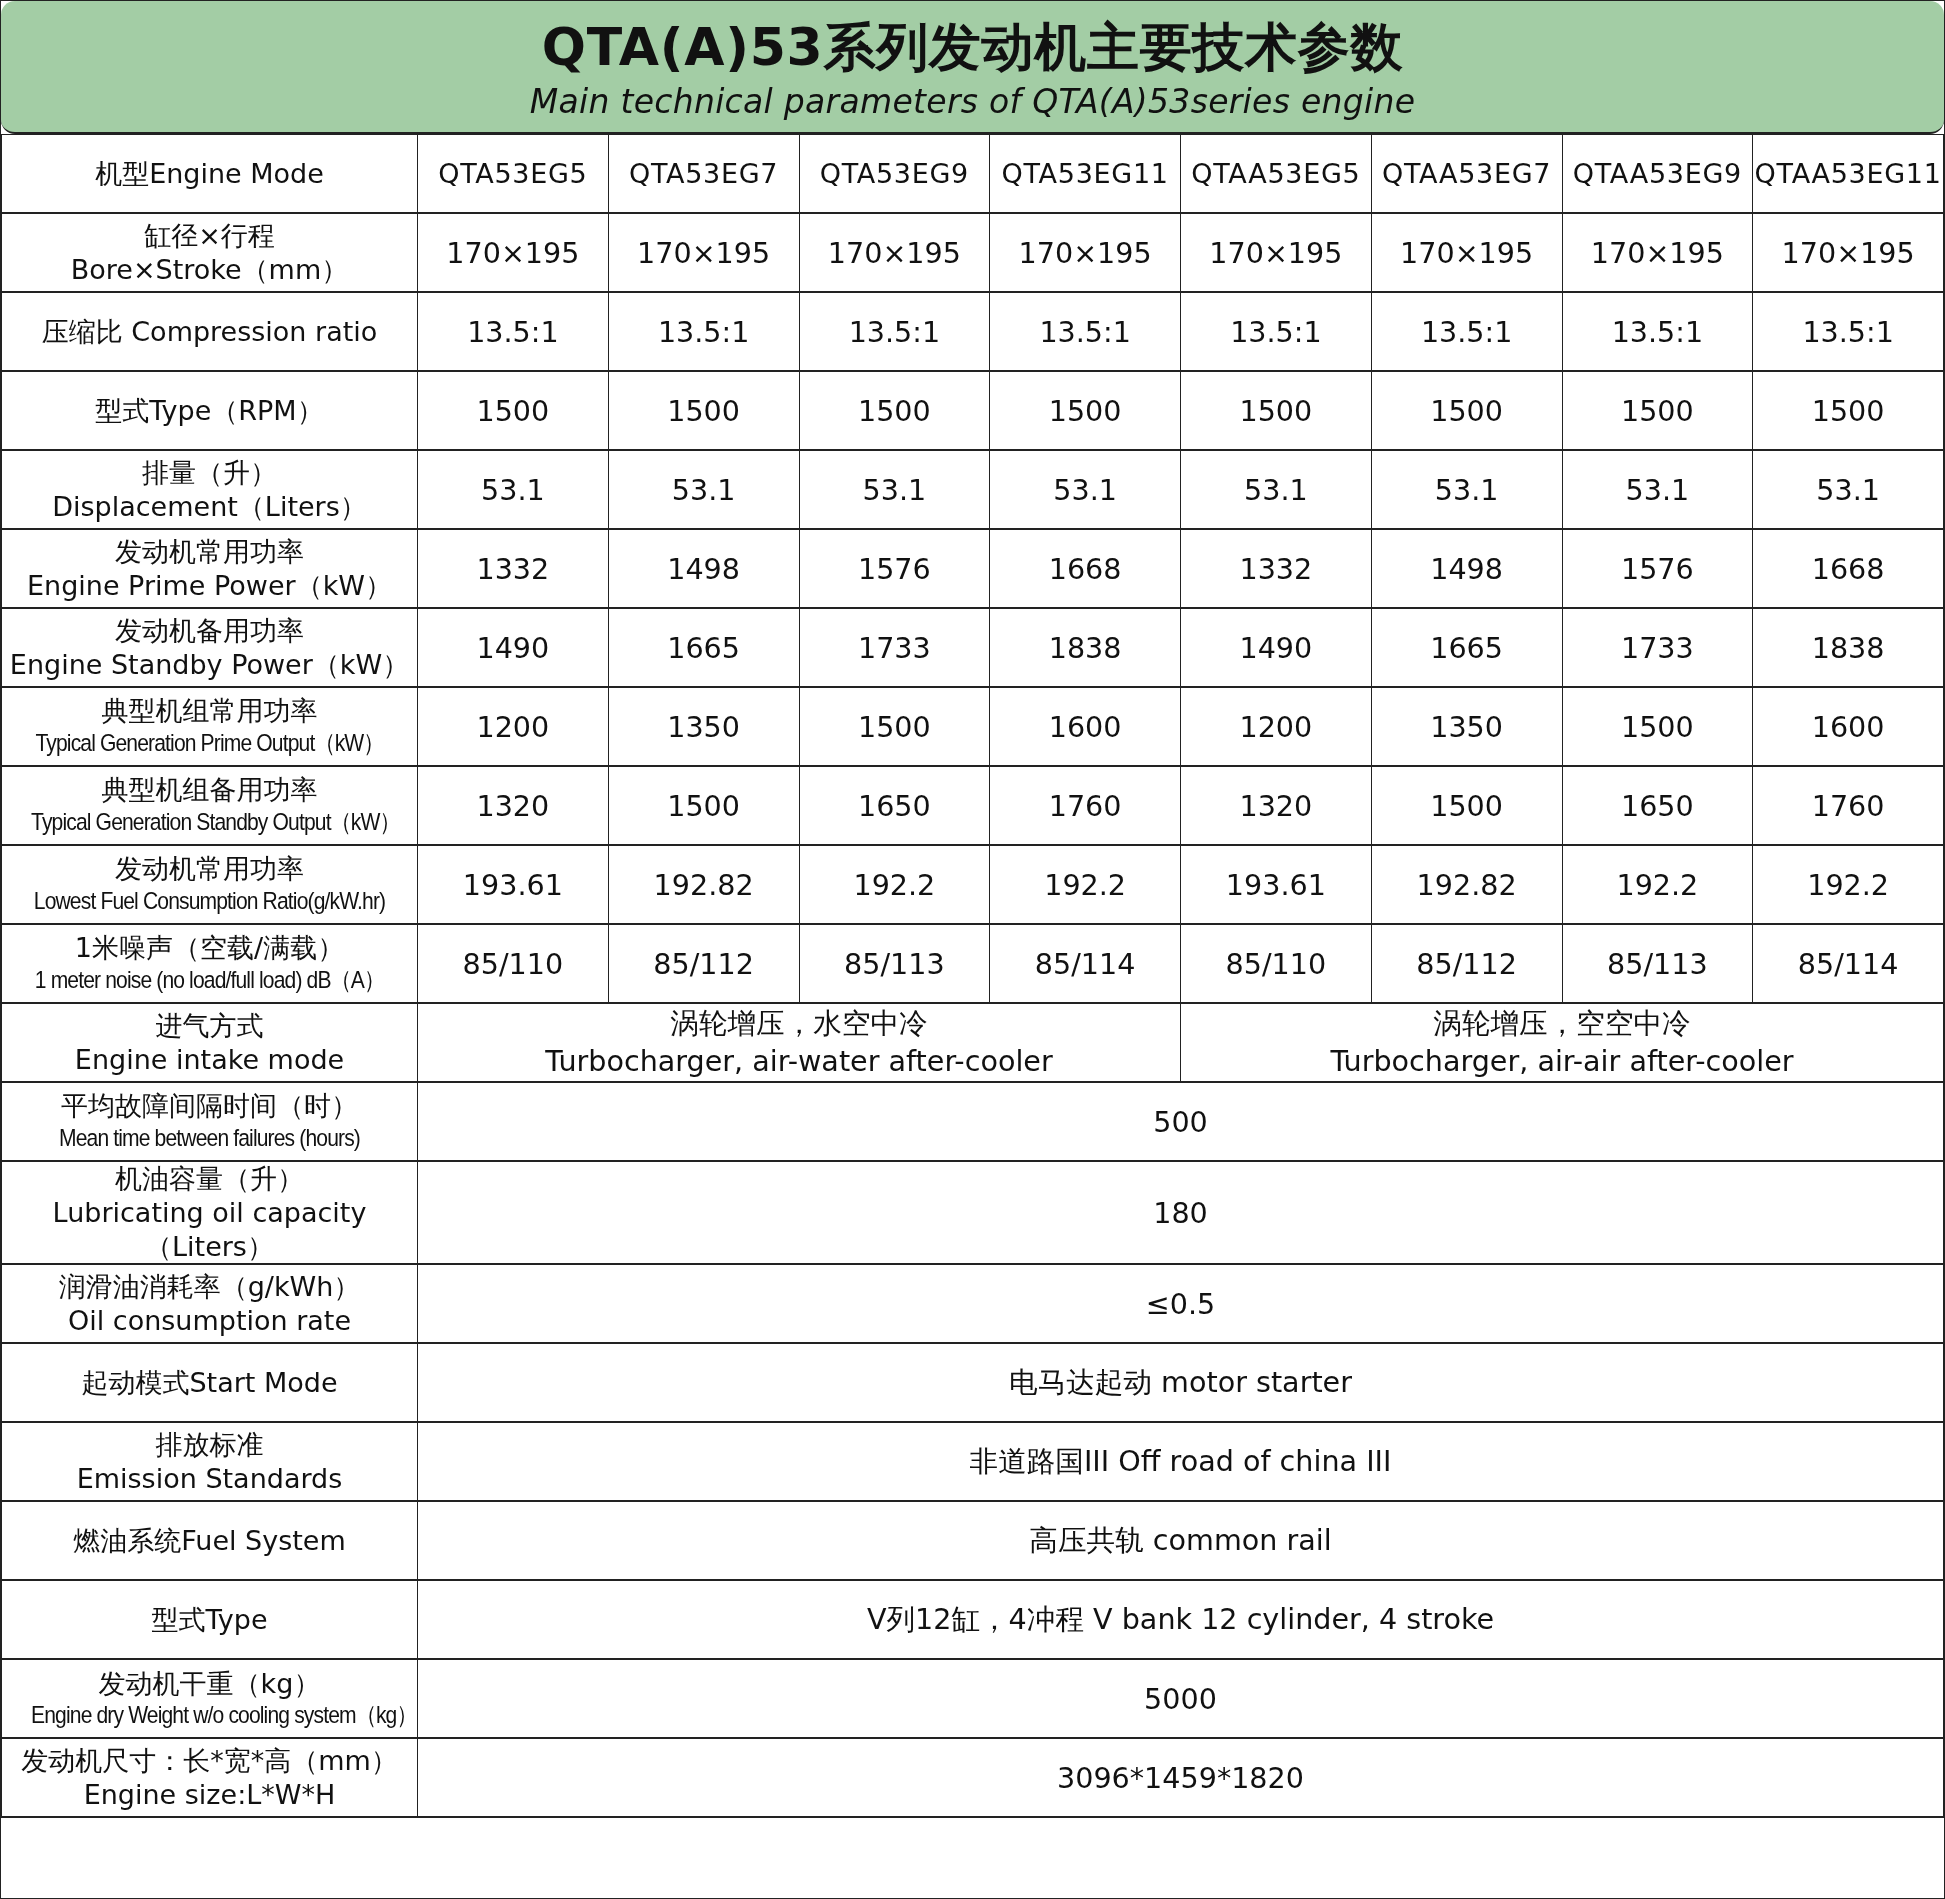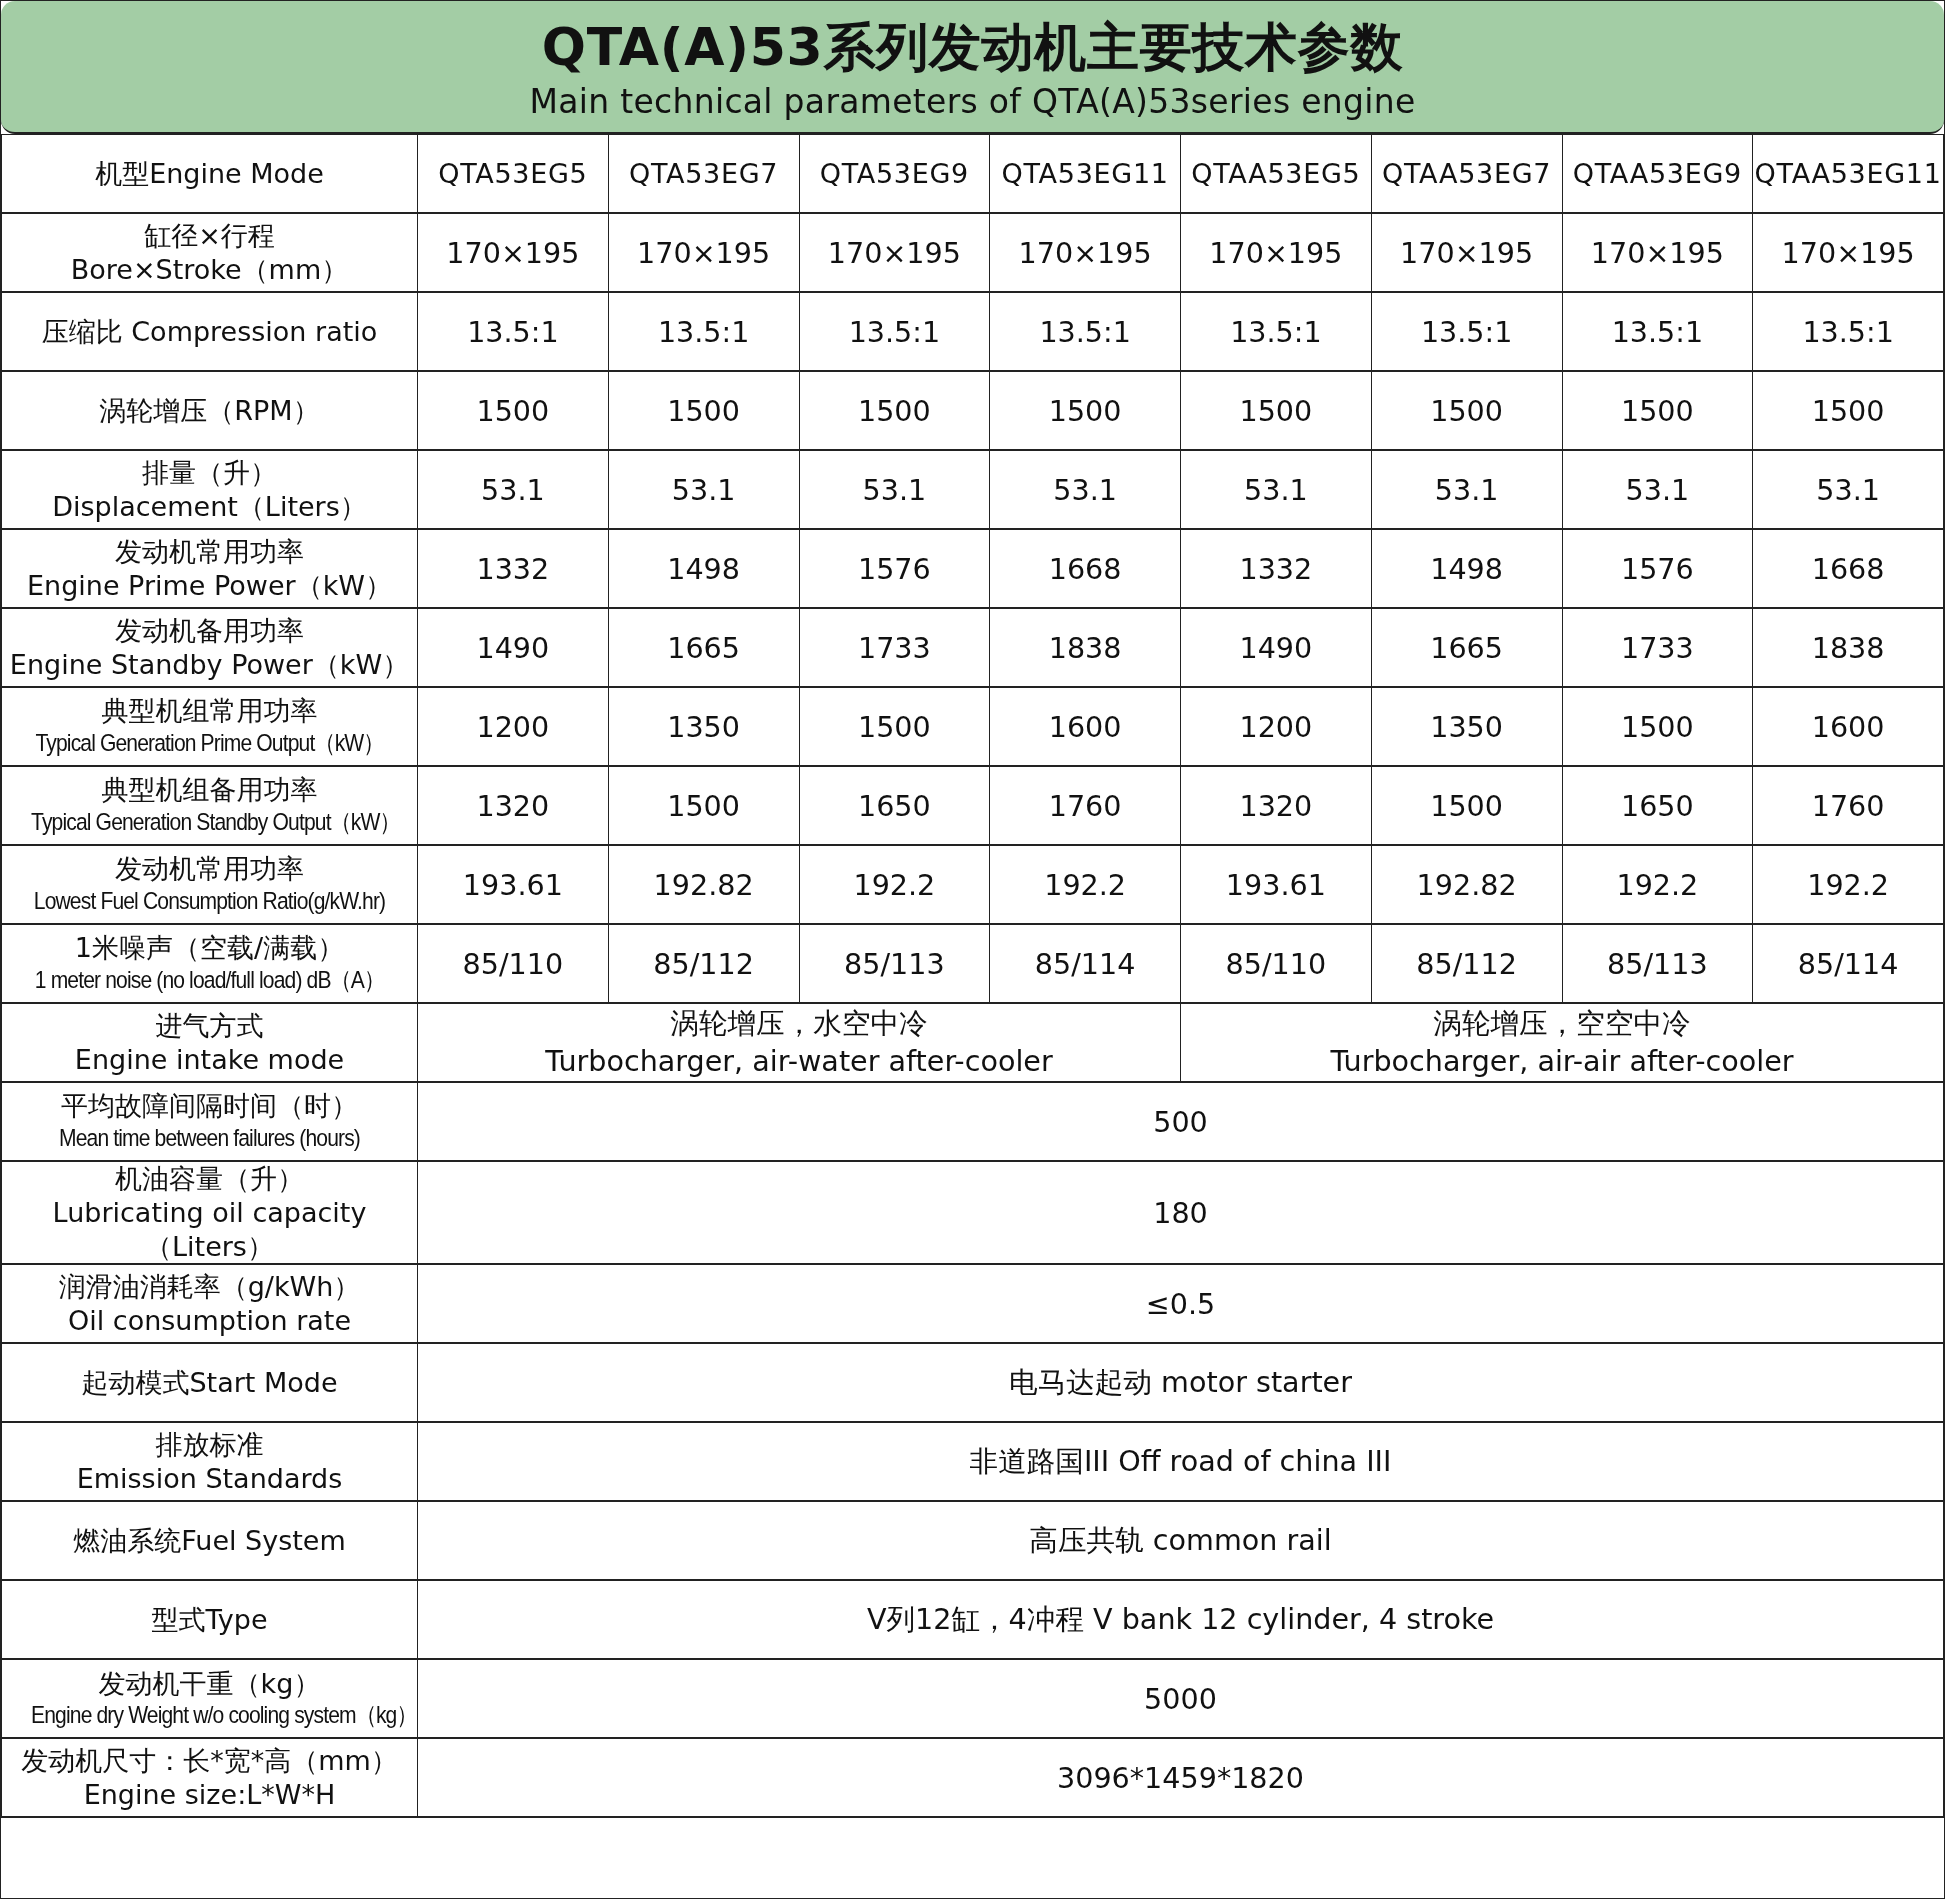--- a/index.html
+++ b/index.html
@@ -3,21 +3,21 @@
 <meta charset="utf-8">
 <style>
   html, body { margin: 0; padding: 0; background: #ffffff; }
   body { width: 1946px; height: 1899px; overflow: hidden; font-family: "DejaVu Sans", "Liberation Sans", sans-serif; color: #111; }
   .sheet { position: relative; width: 1943px; height: 1897px; border: 1.4px solid #222; }
   .header {
     height: 131px; background: #a3cda5; border-bottom: 2.7px solid #222;
     display: flex; flex-direction: column; align-items: center; justify-content: center; border-radius: 14px;
   }
   .title { font-size: 52px; font-weight: 900; letter-spacing: 0.7px; line-height: 1; margin-top: 5.4px; transform: scaleX(1.0); }
-  .subtitle { font-size: 33px; font-weight: 400; margin-top: 12.2px; line-height: 1; letter-spacing: 0.3px; }
+  .subtitle { font-size: 33px; font-weight: 400; margin-top: 12.2px; line-height: 1; letter-spacing: 0.3px; font-style: italic; }
   table { border-collapse: collapse; width: 1943px; table-layout: fixed; }
   td { border: 1.4px solid #222; text-align: center; vertical-align: middle; height: 77px; padding: 0; font-size: 28.6px; }
   tr { border-bottom: 2px solid #222; padding-left: 20px; }
   td.label { width: 415px; font-size: 27px; line-height: 1.25; }
   td.label .zh { display: block; }
   td.label .en { display: block; }
   td.label .en.narrow { font-size: 24.5px; letter-spacing: -1px; font-family: "Liberation Sans", sans-serif; transform: scaleX(0.86); display: block; white-space: nowrap; }
   td.model { font-size: 27px; letter-spacing: 0.7px; }
   td.val { font-size: 28.6px; }
   td.span .zh, td.span .en { display: block; line-height: 1.3; }
@@ -68,21 +68,21 @@
           <td class="val">13.5:1</td>
           <td class="val">13.5:1</td>
           <td class="val">13.5:1</td>
           <td class="val">13.5:1</td>
           <td class="val">13.5:1</td>
           <td class="val">13.5:1</td>
           <td class="val">13.5:1</td>
         </tr>
         <tr>
           <td class="label">
-            <span class="zh">涡轮增压（RPM）</span>
+            <span class="zh">型式Type（RPM）</span>
           </td>
           <td class="val">1500</td>
           <td class="val">1500</td>
           <td class="val">1500</td>
           <td class="val">1500</td>
           <td class="val">1500</td>
           <td class="val">1500</td>
           <td class="val">1500</td>
           <td class="val">1500</td>
         </tr>

